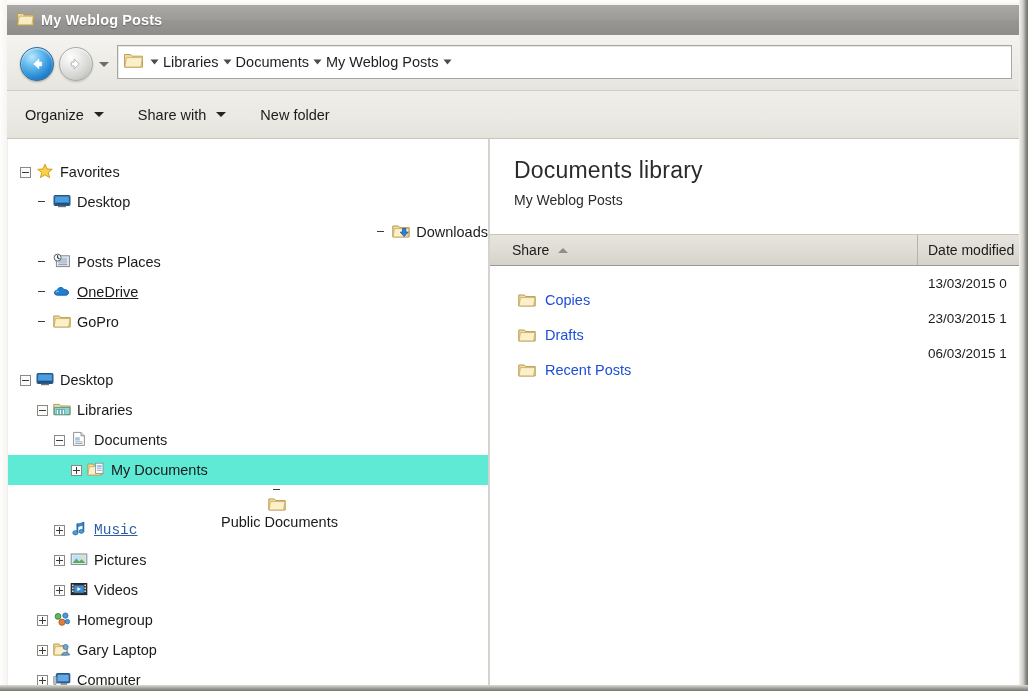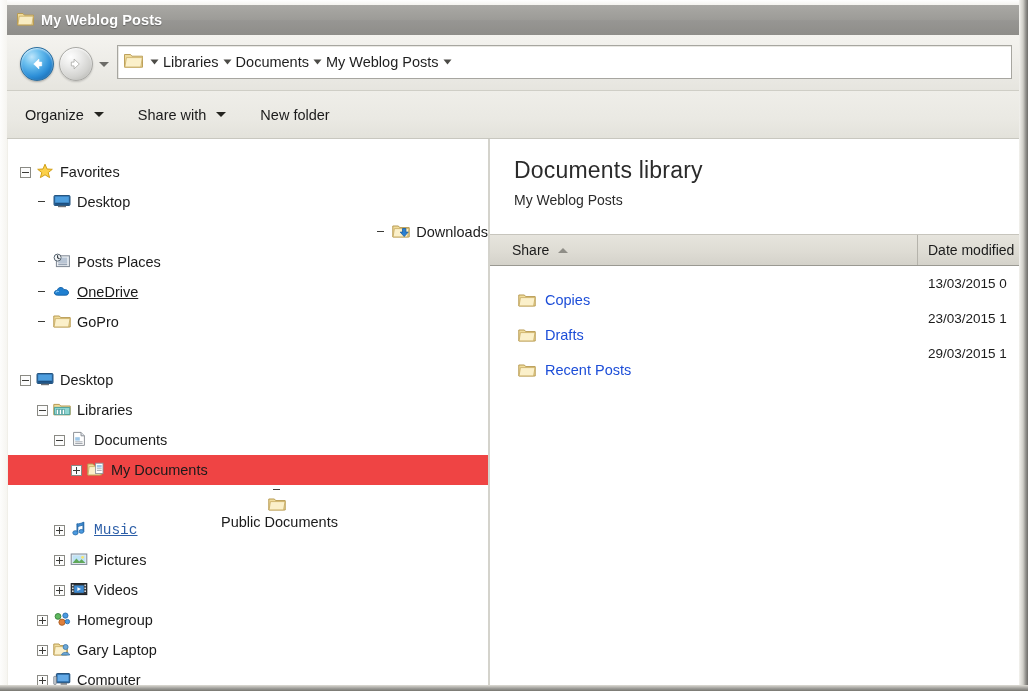--- a/index.html
+++ b/index.html
@@ -126,21 +126,21 @@
   
   .tree { padding-top:18px; }
   .trow {
     position:relative;
     height:30px;
     display:flex; align-items:center;
     white-space:nowrap;
     font-size:14.5px;
     color:#1b1b1b;
   }
-  .trow.selected { background:#ef4444; }
+  .trow.selected { background:#5eead4; }
   .twist {
     width:11px; height:11px;
     border:1px solid #8a8a84;
     background:#fcfcfc;
     position:relative;
     flex:0 0 auto;
     margin-right:5px;
     box-sizing:border-box;
   }
   .twist::before { content:""; position:absolute; left:1px; top:4px; width:7px; height:1px; background:#3b3b38; }
@@ -470,21 +470,21 @@
           <div class="fdate">23/03/2015 1</div>
         </div>
         <div class="frow">
           <div class="fname">
             <span class="ficon"><svg width="18" height="16" viewBox="0 0 18 16">
                 <path d="M0.8 3 h5.6 l1.3 1.6 H17.2 v9.4 H0.8z" fill="#f0dc9c" stroke="#b89b53" stroke-width="1"></path>
                 <path d="M2.4 5.6 H17 l-1.4 8.3 H1.1z" fill="#fbf0ca" stroke="#c6a95f" stroke-width=".8"></path>
               </svg></span>
             <span>Recent Posts</span>
           </div>
-          <div class="fdate">29/03/2015 1</div>
+          <div class="fdate">06/03/2015 1</div>
         </div>
       </div>
   </div>
 
   <div class="frame-top"></div>
   <div class="frame-left"></div>
   <div class="frame-right"></div>
   <div class="frame-bottom"></div>
 </div>
 

